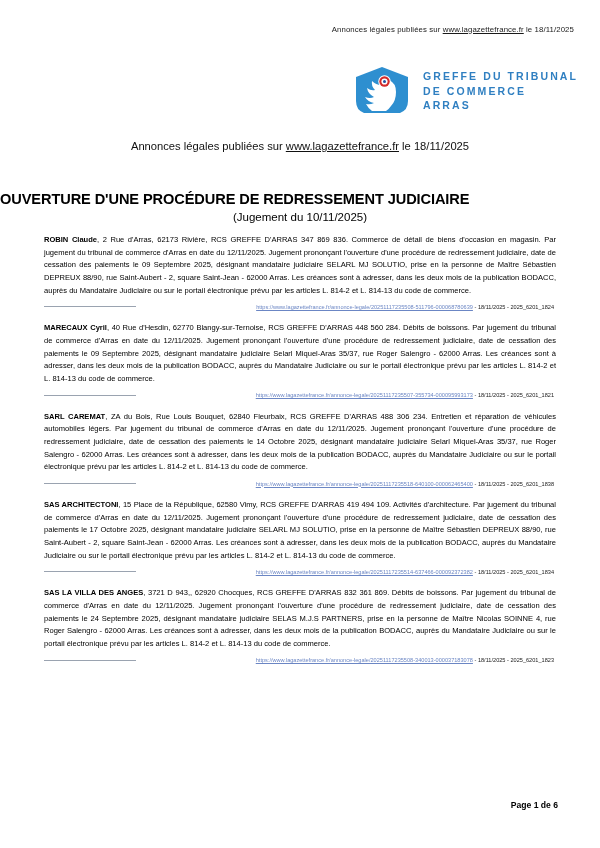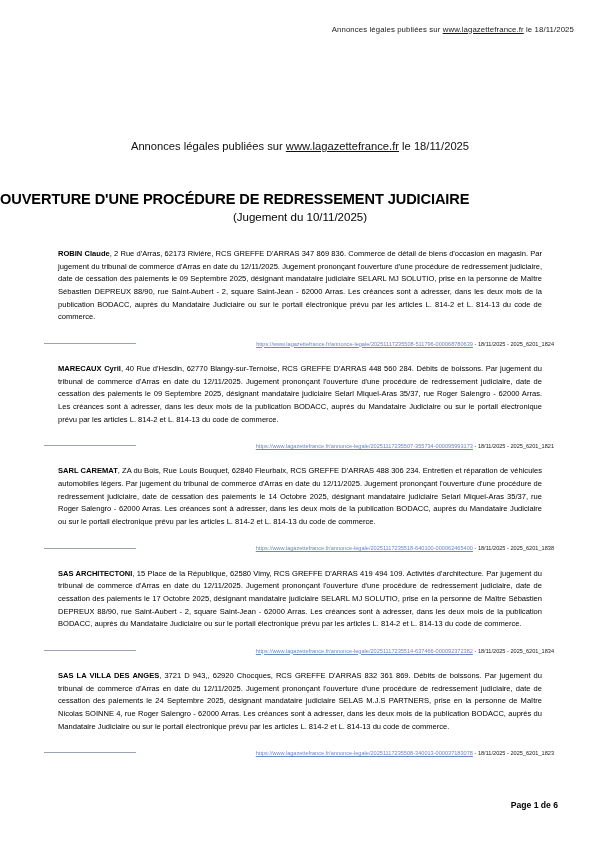--- a/index.html
+++ b/index.html
@@ -167,21 +167,21 @@
     width: 512px;
   }
   .announcement {
     margin-bottom: 0;
   }
   .ann-text {
     font-size: 7.55px;
     line-height: 1.68;
     text-align: justify;
     color: #000;
-    margin: 14px;
+    margin: 0;
   }
   .ann-text .name {
     font-weight: 700;
   }
   .ann-ref {
     display: flex;
     align-items: center;
     justify-content: flex-end;
     gap: 0;
     margin-top: 4px;
@@ -230,20 +230,37 @@
 
   <div class="top-strip">
     <div class="top-strip-text">
       <span>Annonces légales publiées sur </span><span class="u">www.lagazettefrance.fr</span><span> le 18/11/2025</span>
     </div>
   </div>
 
   <div class="logo-band">
 
 
+    <div class="greffe-logo">
+      <div class="greffe-mark">
+        <svg width="54" height="50" viewBox="0 0 54 50" xmlns="http://www.w3.org/2000/svg">
+          <path d="M27 1 L53 11 L53 35 Q53 44 45 47 L9 47 Q1 44 1 35 L1 11 Z" fill="#2e8fd0"></path>
+          <path d="M34 14 q7 3 7 12 q0 9 -5 14 q-2 3 -5 5 l-14 0 q-4 -3 -6 -7 q4 1 8 -1 q-6 -1 -9 -6 q5 2 9 0 q-6 -3 -7 -9 q4 3 8 2 q-4 -4 -3 -9 q4 4 9 4 q3 -3 8 -5 z" fill="#ffffff"></path>
+          <circle cx="29.5" cy="15.5" r="6.2" fill="#ffffff"></circle>
+          <circle cx="29.5" cy="15.5" r="5.2" fill="#d42a2a"></circle>
+          <circle cx="29.5" cy="15.5" r="3.1" fill="#ffffff"></circle>
+          <circle cx="29.5" cy="15.5" r="1.5" fill="#2350a0"></circle>
+        </svg>
+      </div>
+      <div class="greffe-text">
+        <div>GREFFE DU TRIBUNAL</div>
+        <div>DE COMMERCE</div>
+        <div>ARRAS</div>
+      </div>
+    </div>
   </div>
 
   <div class="sub-header">
     <span>Annonces légales publiées sur </span><span class="u">www.lagazettefrance.fr</span><span> le 18/11/2025</span>
   </div>
 
   <div class="doc-title">OUVERTURE D'UNE PROCÉDURE DE REDRESSEMENT JUDICIAIRE</div>
   <div class="doc-subtitle">(Jugement du 10/11/2025)</div>
 
   <div class="content">

